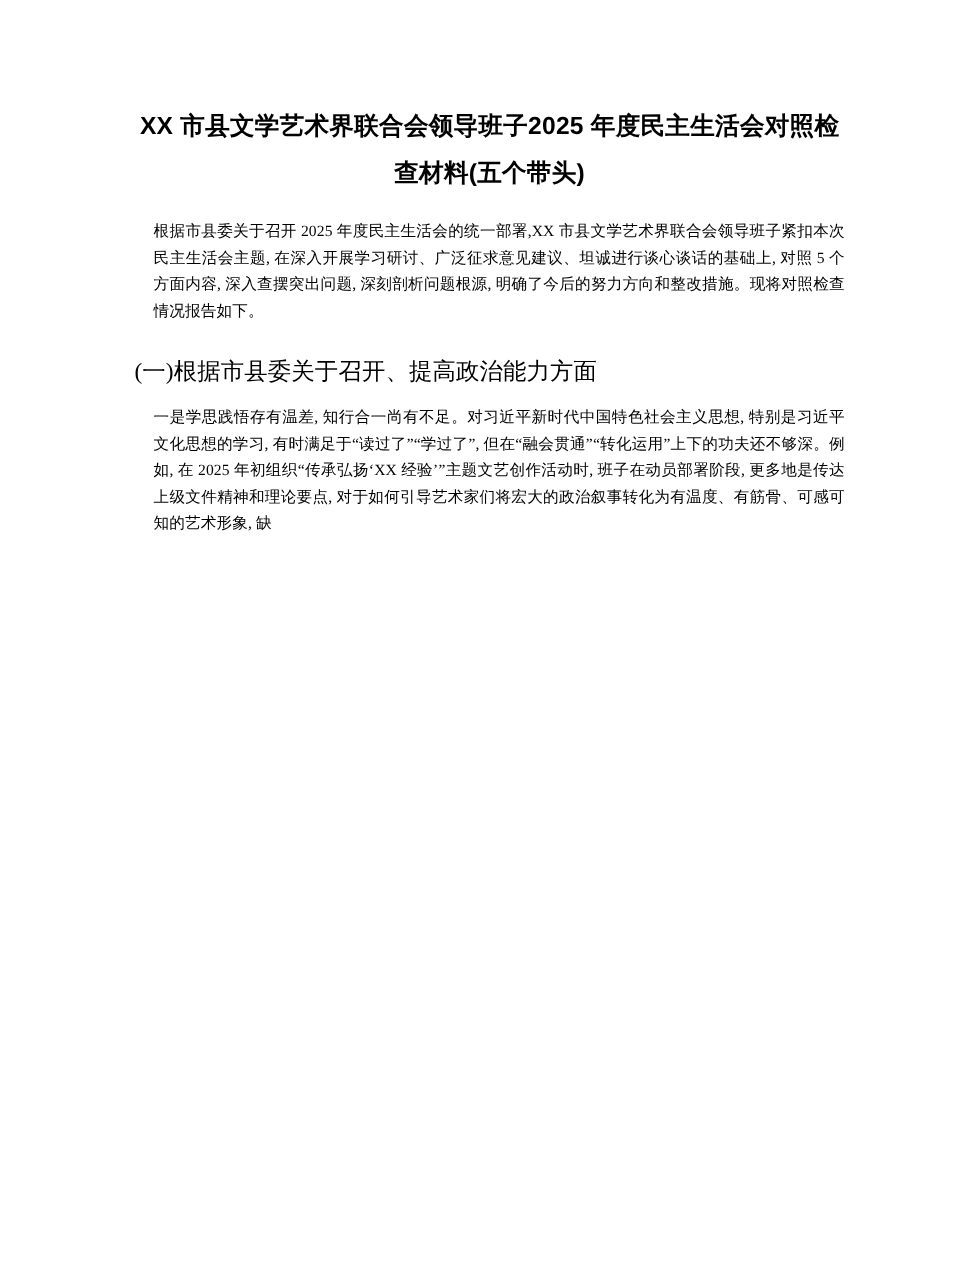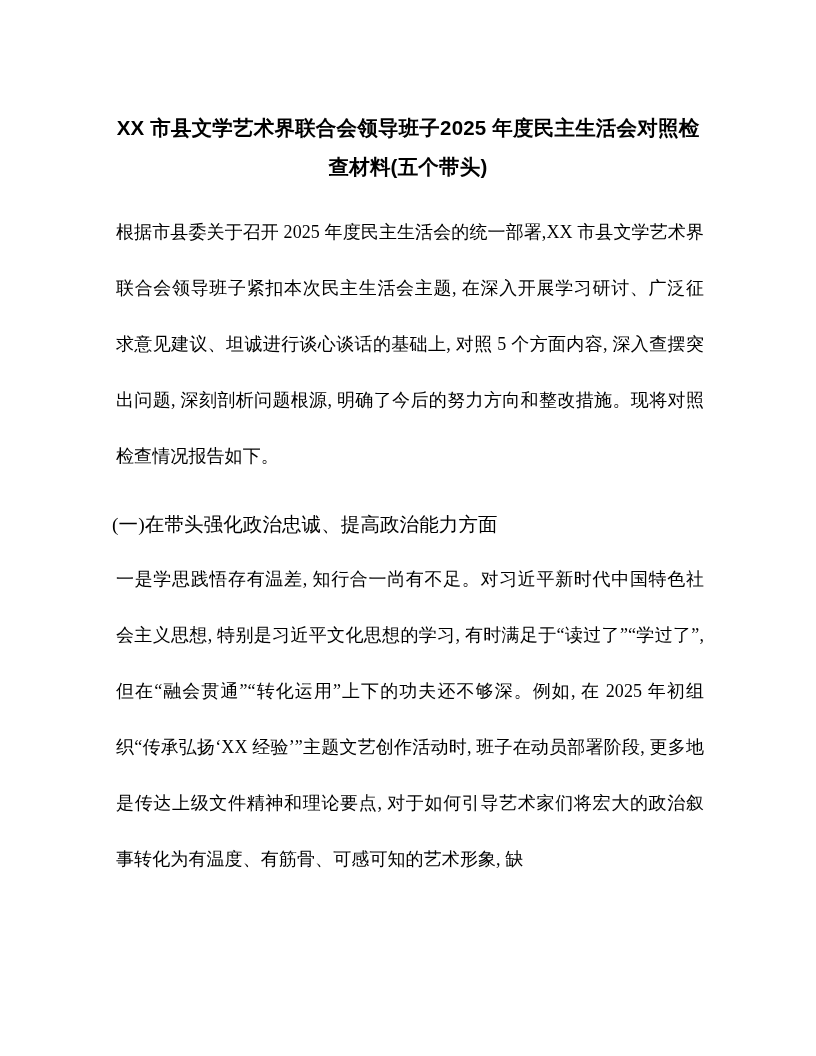--- a/index.html
+++ b/index.html
@@ -7,41 +7,41 @@
     padding: 0;
     background: #ffffff;
   }
   .page {
     width: 816px;
     height: 1056px;
     box-sizing: border-box;
     background: #ffffff;
     position: relative;
     margin: 0 auto;
-    padding: 108px 112px 60px 112px;
+    padding: 86px 112px 60px 112px;
     font-family: "Liberation Serif", "DejaVu Serif", serif;
     color: #000000;
     overflow: hidden;
   }
   .doc-title {
     font-family: "Liberation Sans", "DejaVu Sans", sans-serif;
     font-weight: bold;
     font-size: 20.5px;
     line-height: 39px;
     text-align: center;
     letter-spacing: 0.2px;
     margin: 0 0 18px 0;
     color: #000;
   }
   .para {
-    font-size: 18px;
-    line-height: 56px;
+    font-size: 13px;
+    line-height: 22px;
     text-align: justify;
     text-justify: inter-ideograph;
-    margin: 0 0 6px 4px;
+    margin: 0 0 6px 16px;
     letter-spacing: 0.1px;
   }
   .section-heading {
     font-size: 19.5px;
     line-height: 39.5px;
     margin: 10px 0 6px 0;
     letter-spacing: 0.1px;
   }
   .sub-heading {
     font-size: 19.5px;
@@ -56,18 +56,18 @@
 
 <div class="page">
 
   <h1 class="doc-title">XX 市县文学艺术界联合会领导班子2025 年度民主生活会对照检查材料(五个带头)</h1>
 
   <p class="para">根据市县委关于召开 2025 年度民主生活会的统一部署,XX 市县文学艺术界联合会领导班子紧扣本次民主生活会主题, 在深入开展学习研讨、广泛征求意见建议、坦诚进行谈心谈话的基础上, 对照 5 个方面内容, 深入查摆突出问题, 深刻剖析问题根源, 明确了今后的努力方向和整改措施。现将对照检查情况报告如下。</p>
 
   <div class="spacer-sm"></div>
 
 
-  <p class="sub-heading">(一)在带头强化政治忠诚、提高政治能力方面</p>
+  <p class="sub-heading">(一)根据市县委关于召开、提高政治能力方面</p>
 
 
   <p class="para">一是学思践悟存有温差, 知行合一尚有不足。对习近平新时代中国特色社会主义思想, 特别是习近平文化思想的学习, 有时满足于“读过了”“学过了”, 但在“融会贯通”“转化运用”上下的功夫还不够深。例如, 在 2025 年初组织“传承弘扬‘XX 经验’”主题文艺创作活动时, 班子在动员部署阶段, 更多地是传达上级文件精神和理论要点, 对于如何引导艺术家们将宏大的政治叙事转化为有温度、有筋骨、可感可知的艺术形象, 缺</p>
 
 </div>
 
 </body></html>

